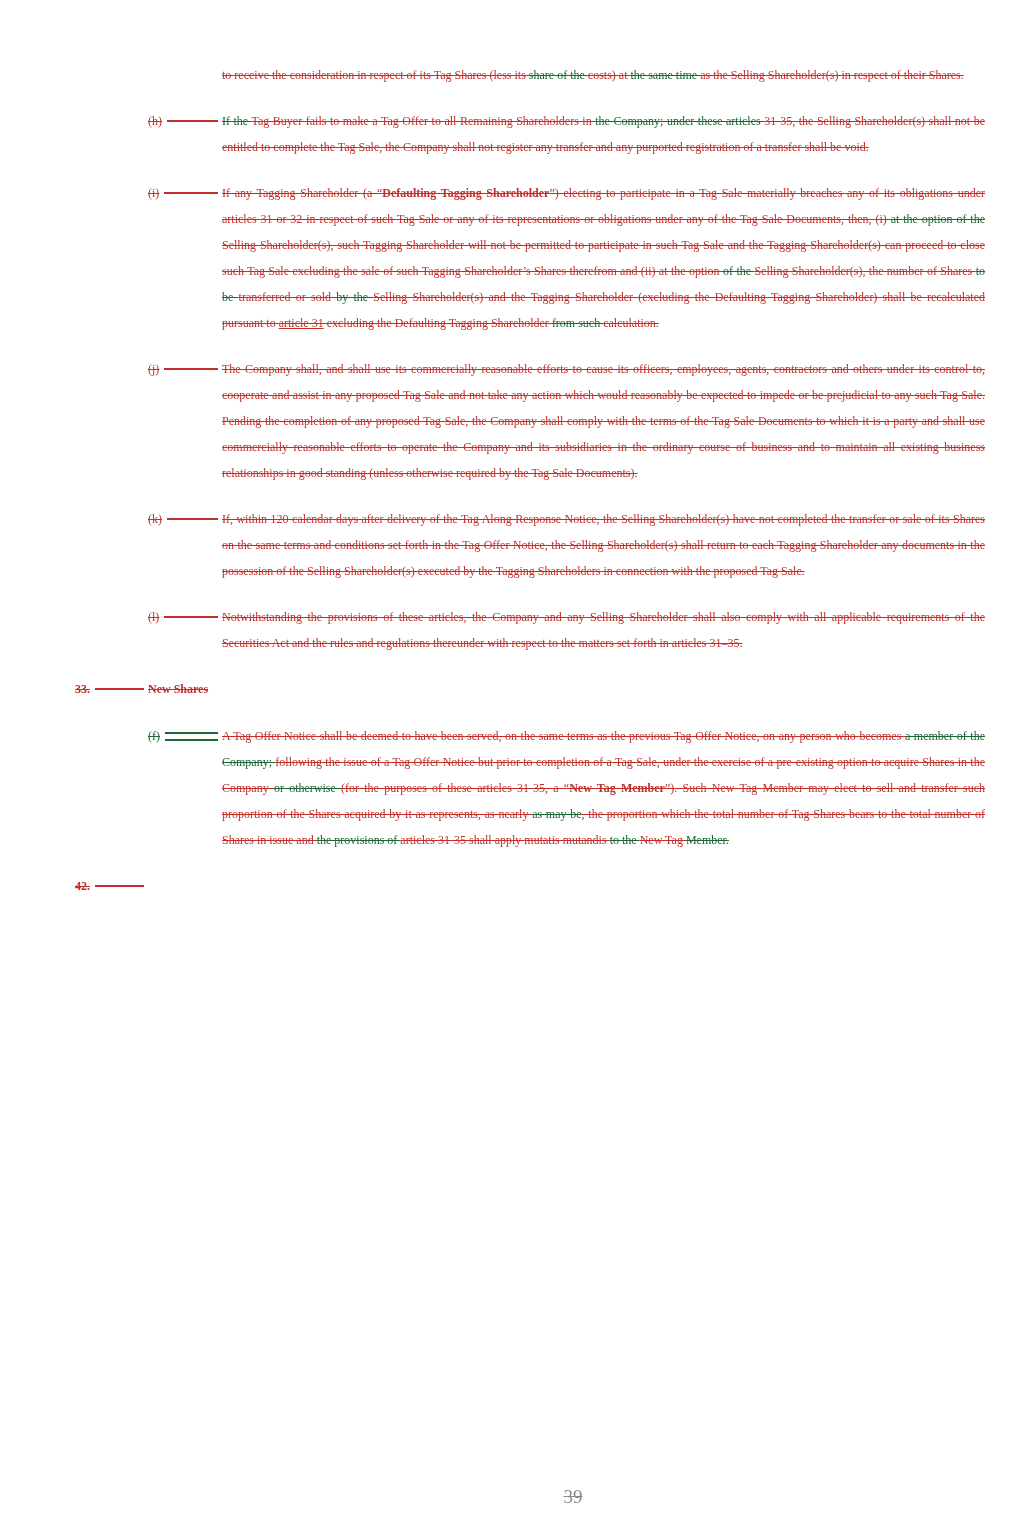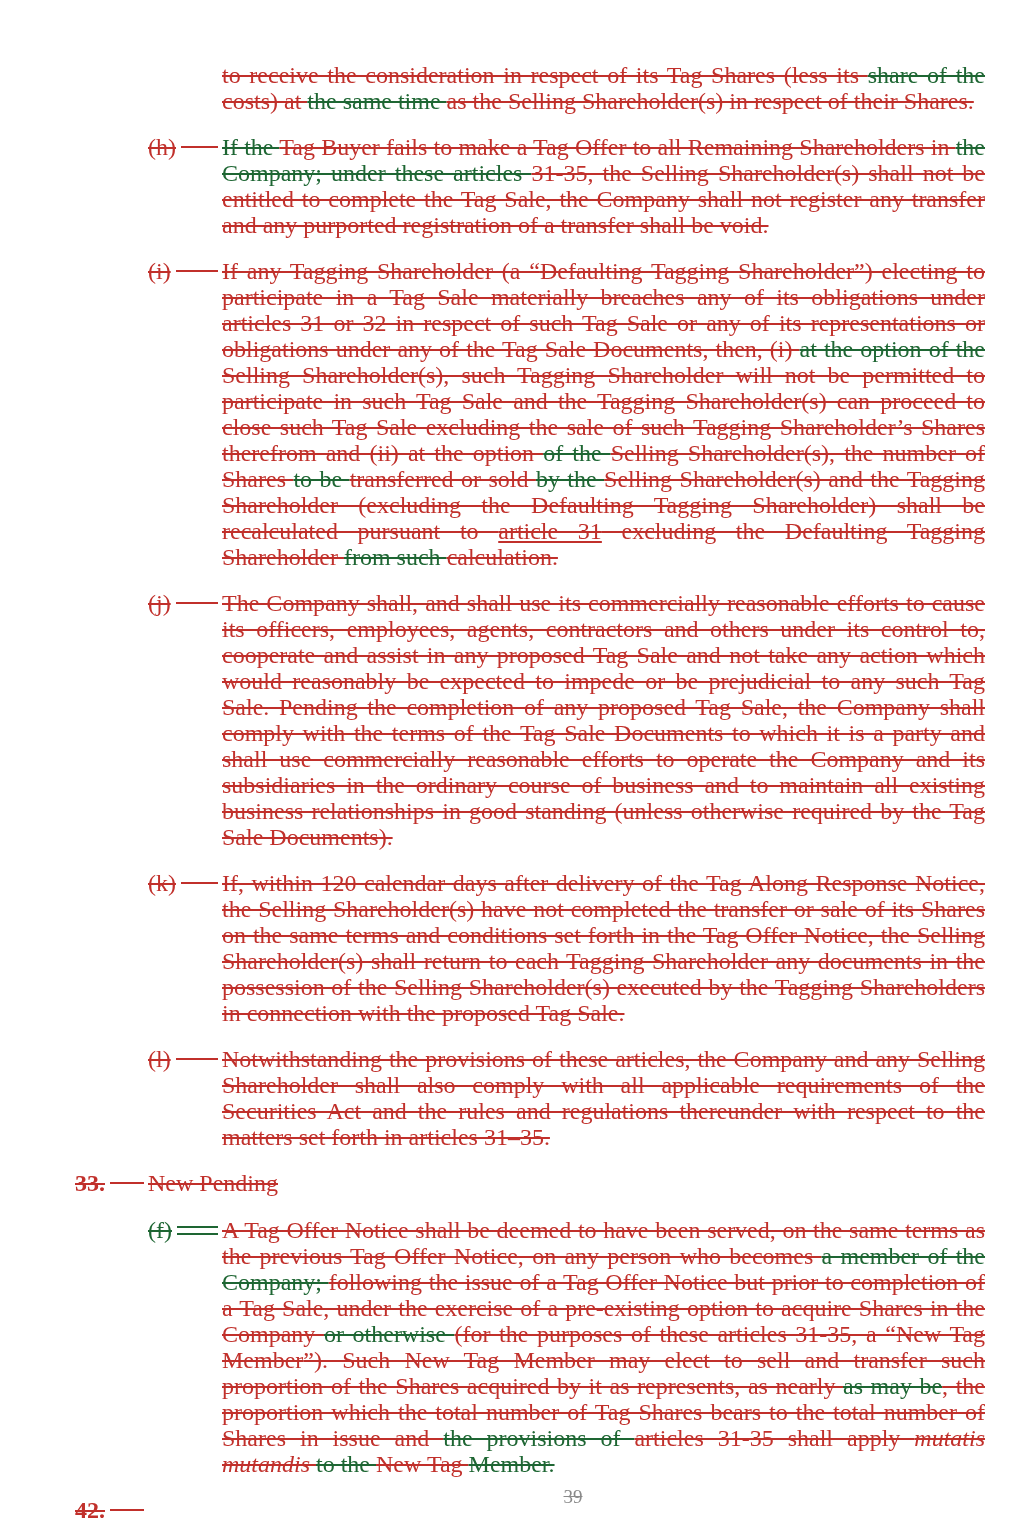--- a/index.html
+++ b/index.html
@@ -16,21 +16,21 @@
   }
   .doc {
     position: absolute;
     top: 62px; left: 0;
     width: 1016px;
   }
   .block {
     position: relative;
     margin-left: 222px;
     width: 763px;
-    font-size: 24px;
+    font-size: 12px;
     line-height: 26px;
     text-align: justify;
     margin-bottom: 20px;
   }
   .block.heading {
     margin-left: 148px;
     width: 837px;
     text-align: left;
     margin-bottom: 21px;
   }
@@ -57,22 +57,22 @@
     border-top: 2px solid var(--red);
   }
   .mline.gdouble {
     height: 5px;
     border-top: 2px solid var(--green);
     border-bottom: 2px solid var(--green);
   }
   .run { text-decoration: line-through; }
   .run.r { color: var(--red); }
   .run.g { color: var(--green); }
-  .run.b { font-weight: normal; }
-  .run.i { font-style: italic; }
+  .run.b { font-weight: bold; }
+  .run.i { }
   .run.u { text-decoration: line-through underline; }
   .page-number {
     position: absolute;
     top: 1486px;
     left: 0;
     width: 1016px;
     text-align: center;
     text-indent: 40px;
     font-size: 19px;
     color: var(--gray);
@@ -102,21 +102,21 @@
           <span class="mtext r">(k)</span>
           <span class="mline"></span>
         </span><span><span class="run r">If, within 120 calendar days after delivery of the Tag Along Response Notice, the Selling Shareholder(s) have not completed the transfer or sale of its Shares on the same terms and conditions set forth in the Tag Offer Notice, the Selling Shareholder(s) shall return to each Tagging Shareholder any documents in the possession of the Selling Shareholder(s) executed by the Tagging Shareholders in connection with the proposed Tag Sale.</span></span></div>
       <div class="block item"><span class="marker">
           <span class="mtext r">(l)</span>
           <span class="mline"></span>
         </span><span><span class="run r">Notwithstanding the provisions of these articles, the Company and any Selling Shareholder shall also comply with all applicable requirements of the Securities Act and the rules and regulations thereunder with respect to the matters set forth in articles 31–35.</span></span></div>
       <div class="block heading"><span class="marker">
           <span class="mtext r" style="font-weight: bold; text-align: right;">33.</span>
           <span class="mline"></span>
-        </span><span><span class="run r b">New Pending</span></span></div>
+        </span><span><span class="run r b">New Shares</span></span></div>
       <div class="block item"><span class="marker">
           <span class="mtext g">(f)</span>
           <span class="mline gdouble"></span>
         </span><span><span class="run r">A Tag Offer Notice shall be deemed to have been served, on the same terms as the previous Tag Offer Notice, on any person who becomes </span><span class="run g">a member of the Company; </span><span class="run r">following the issue of a Tag Offer Notice but prior to completion of a Tag Sale, under the exercise of a pre-existing option to acquire Shares in the Company </span><span class="run g">or otherwise </span><span class="run r">(for the purposes of these articles 31-35, a “</span><span class="run r b">New Tag Member</span><span class="run r">”). Such New Tag Member may elect to sell and transfer such proportion of the Shares acquired by it as represents, as nearly </span><span class="run g">as may be</span><span class="run r">, the proportion which the total number of Tag Shares bears to the total number of Shares in issue and </span><span class="run g">the provisions of </span><span class="run r">articles 31-35 shall apply </span><span class="run r i">mutatis mutandis </span><span class="run g">to the </span><span class="run r">New Tag </span><span class="run g">Member.</span></span></div>
       <div class="block heading"><span class="marker">
           <span class="mtext r" style="font-weight: bold;">42.</span>
           <span class="mline"></span>
         </span></div>
     </div>
   <div class="page-number">39</div>

